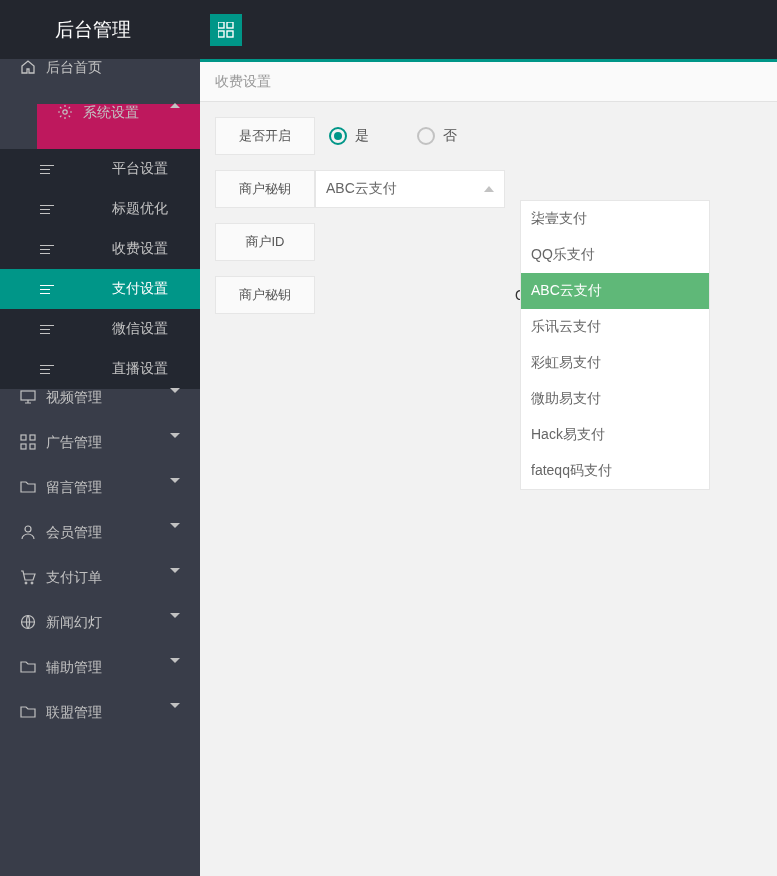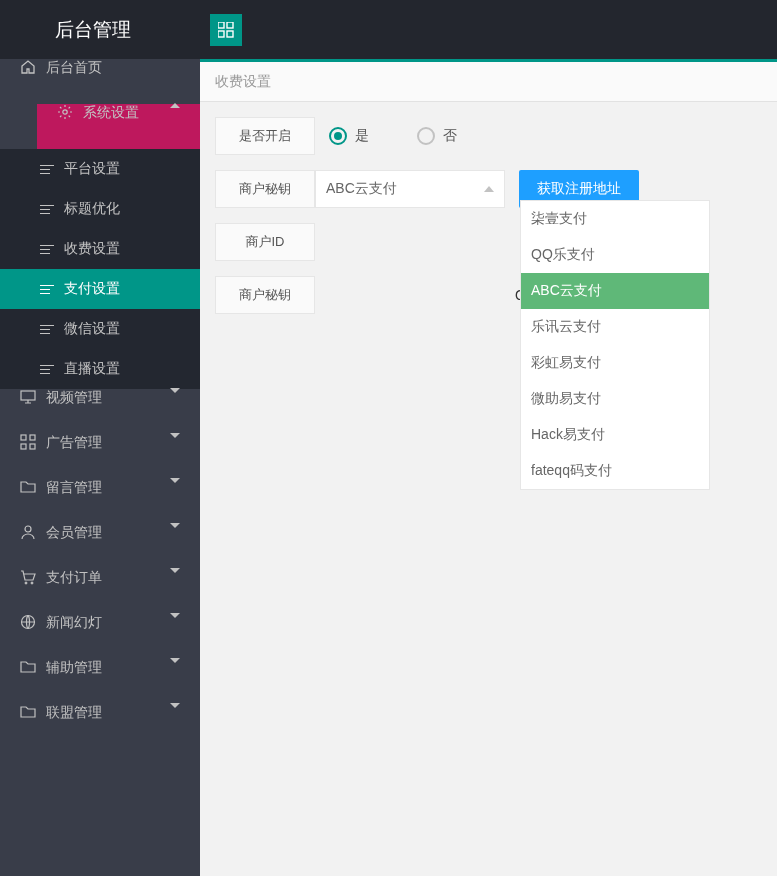--- a/index.html
+++ b/index.html
@@ -18,21 +18,21 @@
 
 
 .sb-item { height: 45px; display: flex; padding: 0 20px; cursor: pointer; position: relative; }
 .sb-item.expanded { background: #be185d; margin-left: 37px; }
 .sb-icon { width: 16px; height: 16px; margin-right: 10px; display: inline-flex; align-items: center; justify-content: center; }
 .sb-icon svg { width: 16px; height: 16px; fill: currentColor; stroke: currentColor; }
 .sb-label { flex: 1; }
 .sb-caret { width: 0; height: 0; border-left: 5px solid transparent; border-right: 5px solid transparent; border-bottom: 5px solid #c2c2c2; transform: translateY(-1px); }
 .sb-caret.down { border-bottom: none; border-top: 5px solid #c2c2c2; }
 .sb-sub { background: #232730; }
-.sb-subitem { height: 40px; display: flex; align-items: center; padding-left: 40px; cursor: pointer; color: #c2c2c2; }
+.sb-subitem { height: 40px; display: flex; align-items: center; padding-left: 40px; cursor: pointer; color: #c2c2c2; gap: 48px; }
 .sb-subitem.active { background: #009688; color: #fff; }
 .sb-lines { width: 14px; display: inline-flex; flex-direction: column; gap: 3px; margin-right: 10px; }
 .sb-lines span { height: 1px; background: currentColor; }
 .sb-lines span:nth-child(2), .sb-lines span:nth-child(3) { width: 10px; }
 
 
 .crumb { height: 40px; display: flex; align-items: center; padding: 0 15px; color: #999; background: #fafafa; border-bottom: 1px solid #e2e2e2; }
 
 
 .form { padding: 15px; }
@@ -247,21 +247,20 @@
         </div>
       </div>
 
       <div class="row">
         <div class="row-label">商户秘钥</div>
         <div class="row-body" style="padding-left:0">
           <div class="select-box">
             <span>ABC云支付</span>
             <span class="select-caret"></span>
           </div>
-          <button class="btn-blue">获取注册地址</button>
         </div>
       </div>
 
       <div class="row">
         <div class="row-label">商户ID</div>
         <div class="row-body"></div>
       </div>
 
       <div class="row">
         <div class="row-label">商户秘钥</div>

